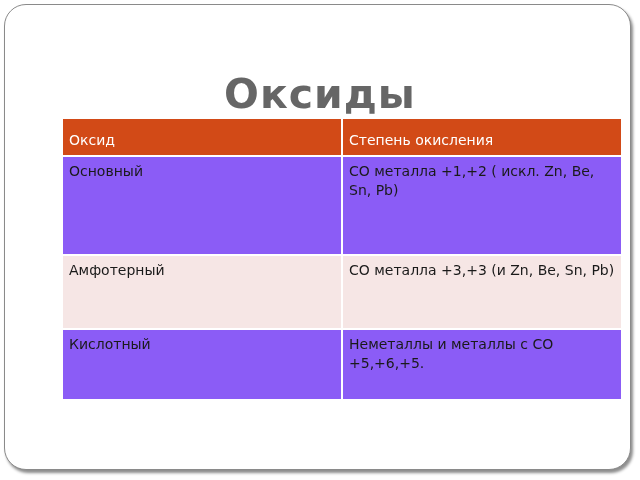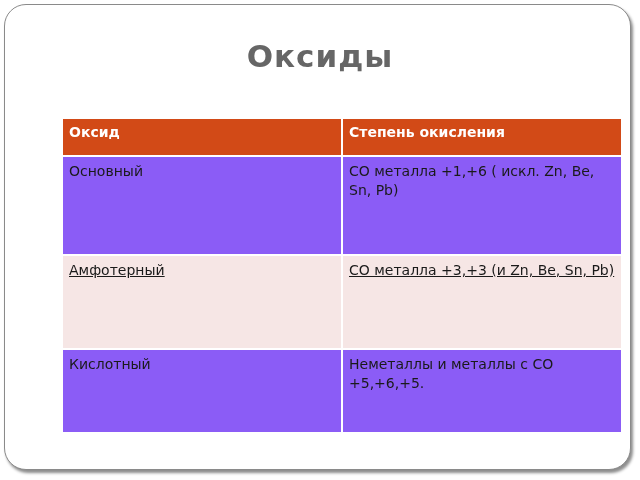--- a/index.html
+++ b/index.html
@@ -19,26 +19,26 @@
       height: 466px;
       border: 1.5px solid #8a8a8a;
       border-radius: 22px;
       background: #ffffff;
       box-shadow: 2px 3px 3px rgba(0,0,0,0.45);
       box-sizing: border-box;
     }
     .slide-title {
       position: absolute;
       left: 0;
-      top: 38px;
+      top: 70px;
       width: 640px;
       text-align: center;
       font-family: "DejaVu Sans", sans-serif;
       font-weight: bold;
-      font-size: 31px;
+      font-size: 41px;
       color: #666666;
       letter-spacing: 1px;
     }
     .oxide-table {
       position: absolute;
       left: 63px;
       top: 119px;
       width: 558px;
       border-collapse: collapse;
       table-layout: fixed;
@@ -58,52 +58,52 @@
     .oxide-table td:last-child, .oxide-table th:last-child {
       border-right: none;
       margin-left: 41px;
     }
     .oxide-table tr:last-child td {
       border-bottom: none;
     }
     .oxide-table th {
       background: #d24a17;
       color: #ffffff;
-      font-weight: bold;
+      font-weight: normal;
       height: 37px;
-      padding-top: 4px;
+      padding-top: 12px;
     }
     .row-odd td { background: #8b5cf6; }
     .row-even td { background: #f6e6e5; }
     .col1 { width: 279px; }
     .col2 { width: 279px; }
     .row-1 td { height: 99px; }
-    .row-2 td { height: 94px; text-decoration: underline; }
-    .row-3 td { height: 83px; }
+    .row-2 td { height: 74px; }
+    .row-3 td { height: 70px; }
   </style>
 </head>
 <body>
 
 <div class="slide-frame"></div>
 
 <div class="slide-title">Оксиды</div>
 
 <table class="oxide-table">
   <colgroup>
     <col class="col1">
     <col class="col2">
   </colgroup>
   <tbody>
       <tr>
     <th>Оксид</th>
     <th>Степень окисления</th>
   </tr>
   <tr class="row-odd row-1">
     <td>Основный</td>
-    <td>СО металла +1,+6 ( искл. Zn, Be, Sn, Pb)</td>
+    <td>СО металла +1,+2 ( искл. Zn, Be, Sn, Pb)</td>
   </tr>
   <tr class="row-even row-2">
     <td>Амфотерный</td>
     <td>СО металла +3,+3 (и Zn, Be, Sn, Pb)</td>
   </tr>
   <tr class="row-odd row-3">
     <td>Кислотный</td>
     <td>Неметаллы и металлы с СО +5,+6,+5.</td>
   </tr>
 </tbody>

